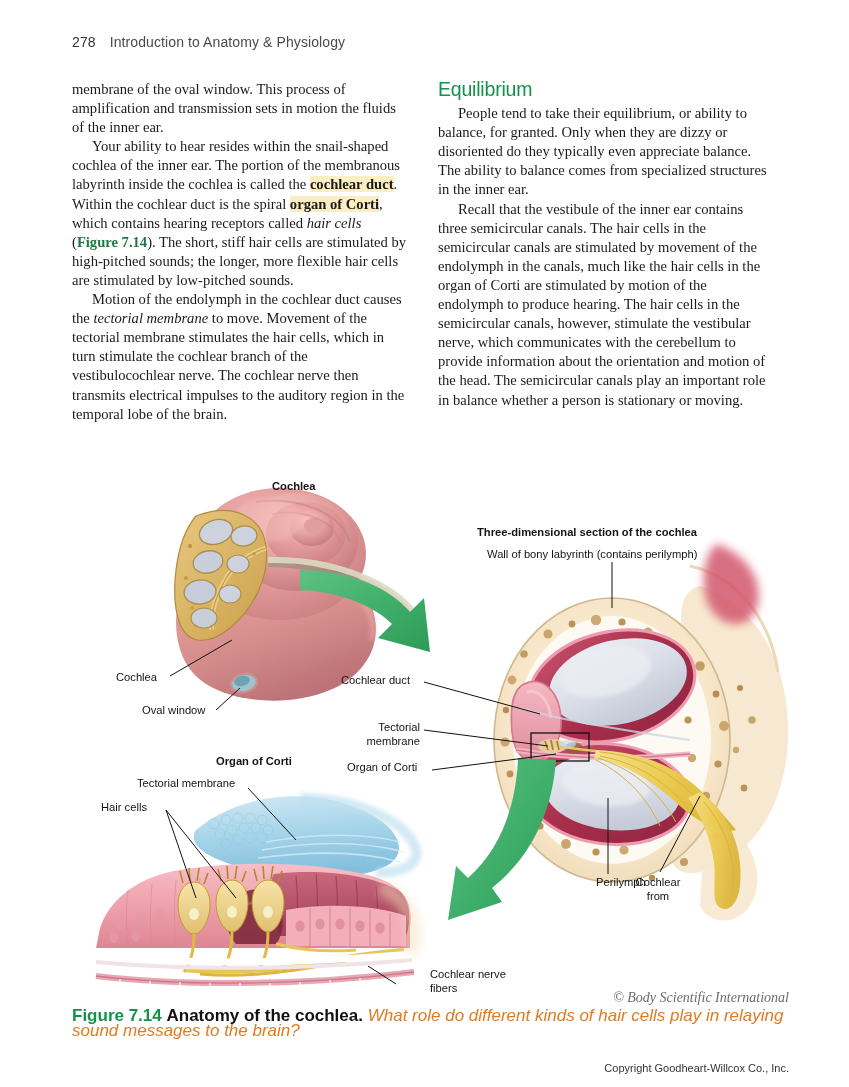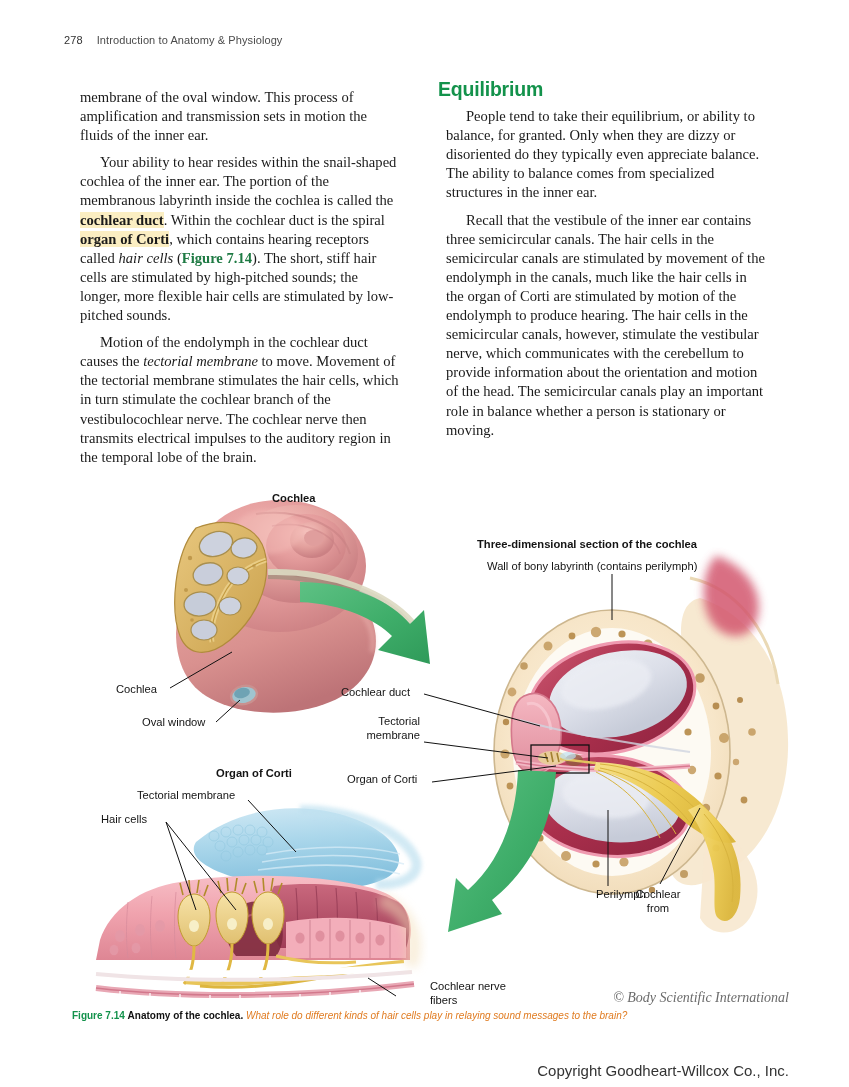--- a/index.html
+++ b/index.html
@@ -15,24 +15,24 @@
     position: relative;
     width: 849px;
     height: 1087px;
     background: #ffffff;
     overflow: hidden;
   }
 
   
   .running-head {
     position: absolute;
-    left: 64px;
+    left: 72px;
     top: 34px;
     font-family: "Liberation Sans", sans-serif;
-    font-size: 11px;
+    font-size: 14px;
     color: #4a4a4a;
     letter-spacing: .1px;
     white-space: nowrap;
   }
   .running-head .pg {
     margin-right: 14px;
     color: #333;
   }
 
   
@@ -40,106 +40,106 @@
     position: absolute;
     width: 338px;
     font-family: "Liberation Serif", serif;
     font-size: 14.6px;
     line-height: 19.1px;
     color: #1a1a1a;
     text-align: left;
   }
   .col-left  { left: 72px;  top: 80px; }
   .col-right { left: 438px; top: 80px; }
-  .col p { margin: 8px; }
+  .col p { margin: 0; }
   .col p.indent { text-indent: 20px; }
 
   .hl {
     background: #fbeec2;
     font-weight: bold;
   }
   .bold { font-weight: bold; }
   .ital { font-style: italic; }
   .figref {
     color: #1e7a43;
     font-weight: bold;
   }
 
   h2.section-head {
     font-family: "Liberation Sans", sans-serif;
     font-size: 19.5px;
-    font-weight: bold;
+    font-weight: normal;
     color: #13924b;
     margin: 0 0 5px 0;
     letter-spacing: -.2px;
   }
 
   
   .figure {
     position: absolute;
     left: 0;
-    top: 470px;
+    top: 458px;
     width: 820px;
     height: 570px;
     text-decoration: underline;
   }
   .figure svg { display: block; }
 
   .fig-label {
     position: absolute;
     font-family: "Liberation Sans", sans-serif;
     font-size: 11.2px;
     color: #141414;
     white-space: nowrap;
     line-height: 13.5px;
   }
   .fig-label.bold { font-weight: bold; }
   .fig-label.center { text-align: center; }
-  .fig-label.right { text-align: right; }
+  .fig-label.right { text-align: right; margin-top: 18px; }
 
   .credit {
     position: absolute;
     right: 60px;
     top: 990px;
     font-family: "Liberation Serif", serif;
     font-style: italic;
     font-size: 14px;
     color: #6b6b6b;
     white-space: nowrap;
   }
 
   
   .caption {
     position: absolute;
     left: 72px;
     top: 1008px;
     width: 720px;
     font-family: "Liberation Sans", sans-serif;
-    font-size: 10px;
+    font-size: 17px;
     line-height: 15px;
   }
   .caption .cap-num {
     color: #13924b;
     font-weight: bold;
   }
   .caption .cap-title {
     color: #111;
     font-weight: bold;
   }
   .caption .cap-q {
     color: #e07b20;
     font-style: italic;
   }
 
   .copyright {
     position: absolute;
     right: 60px;
     top: 1062px;
     font-family: "Liberation Sans", sans-serif;
-    font-size: 15px;
+    font-size: 11px;
     color: #333;
     white-space: nowrap;
   }
 </style>
 </head>
 <body>
 
 <div class="page">
 
   <div class="running-head">

